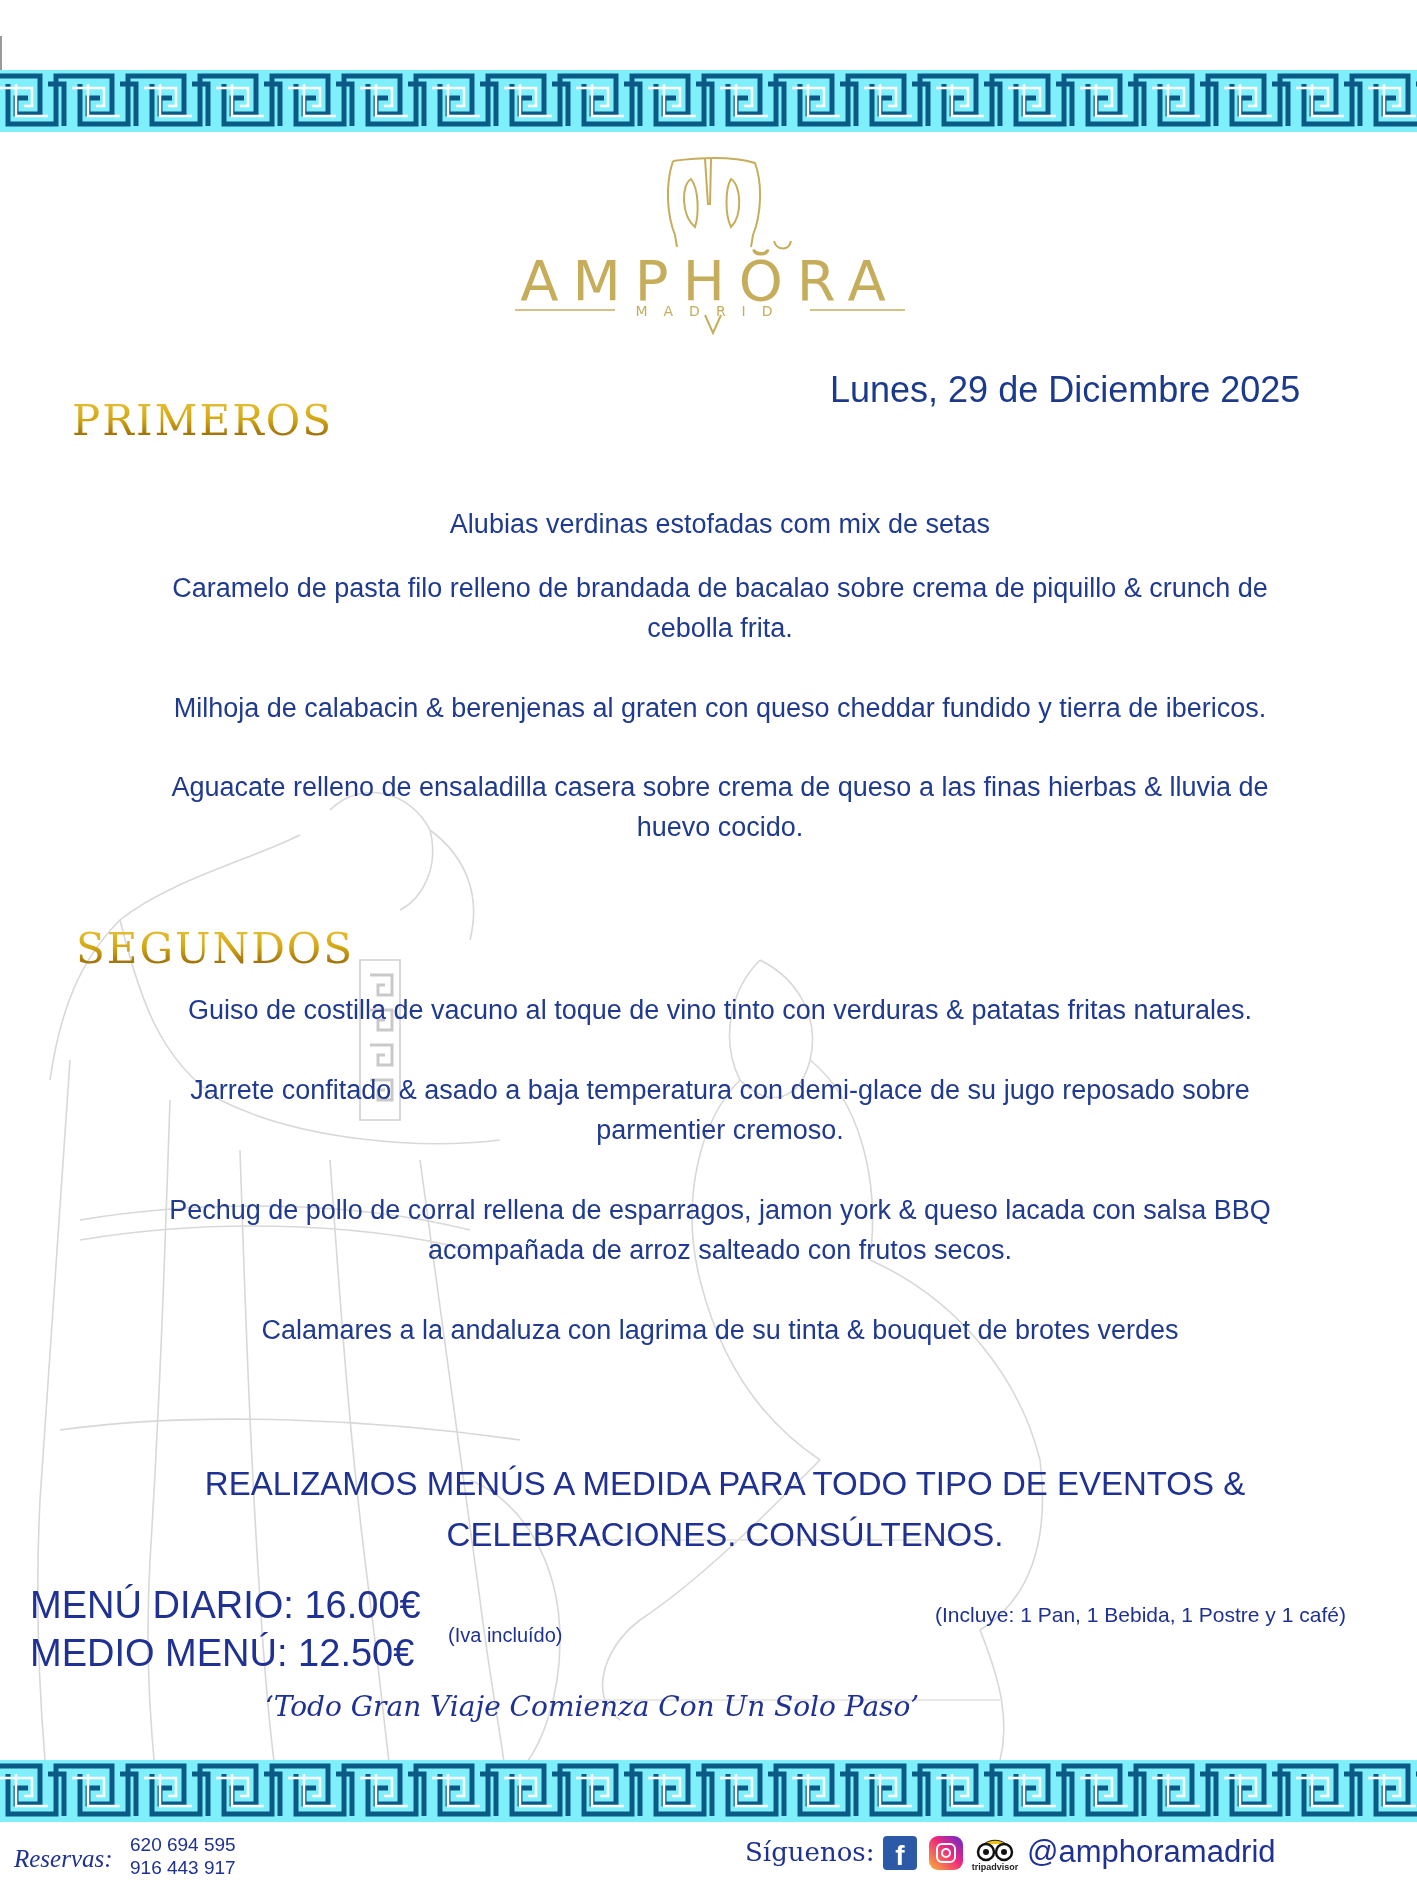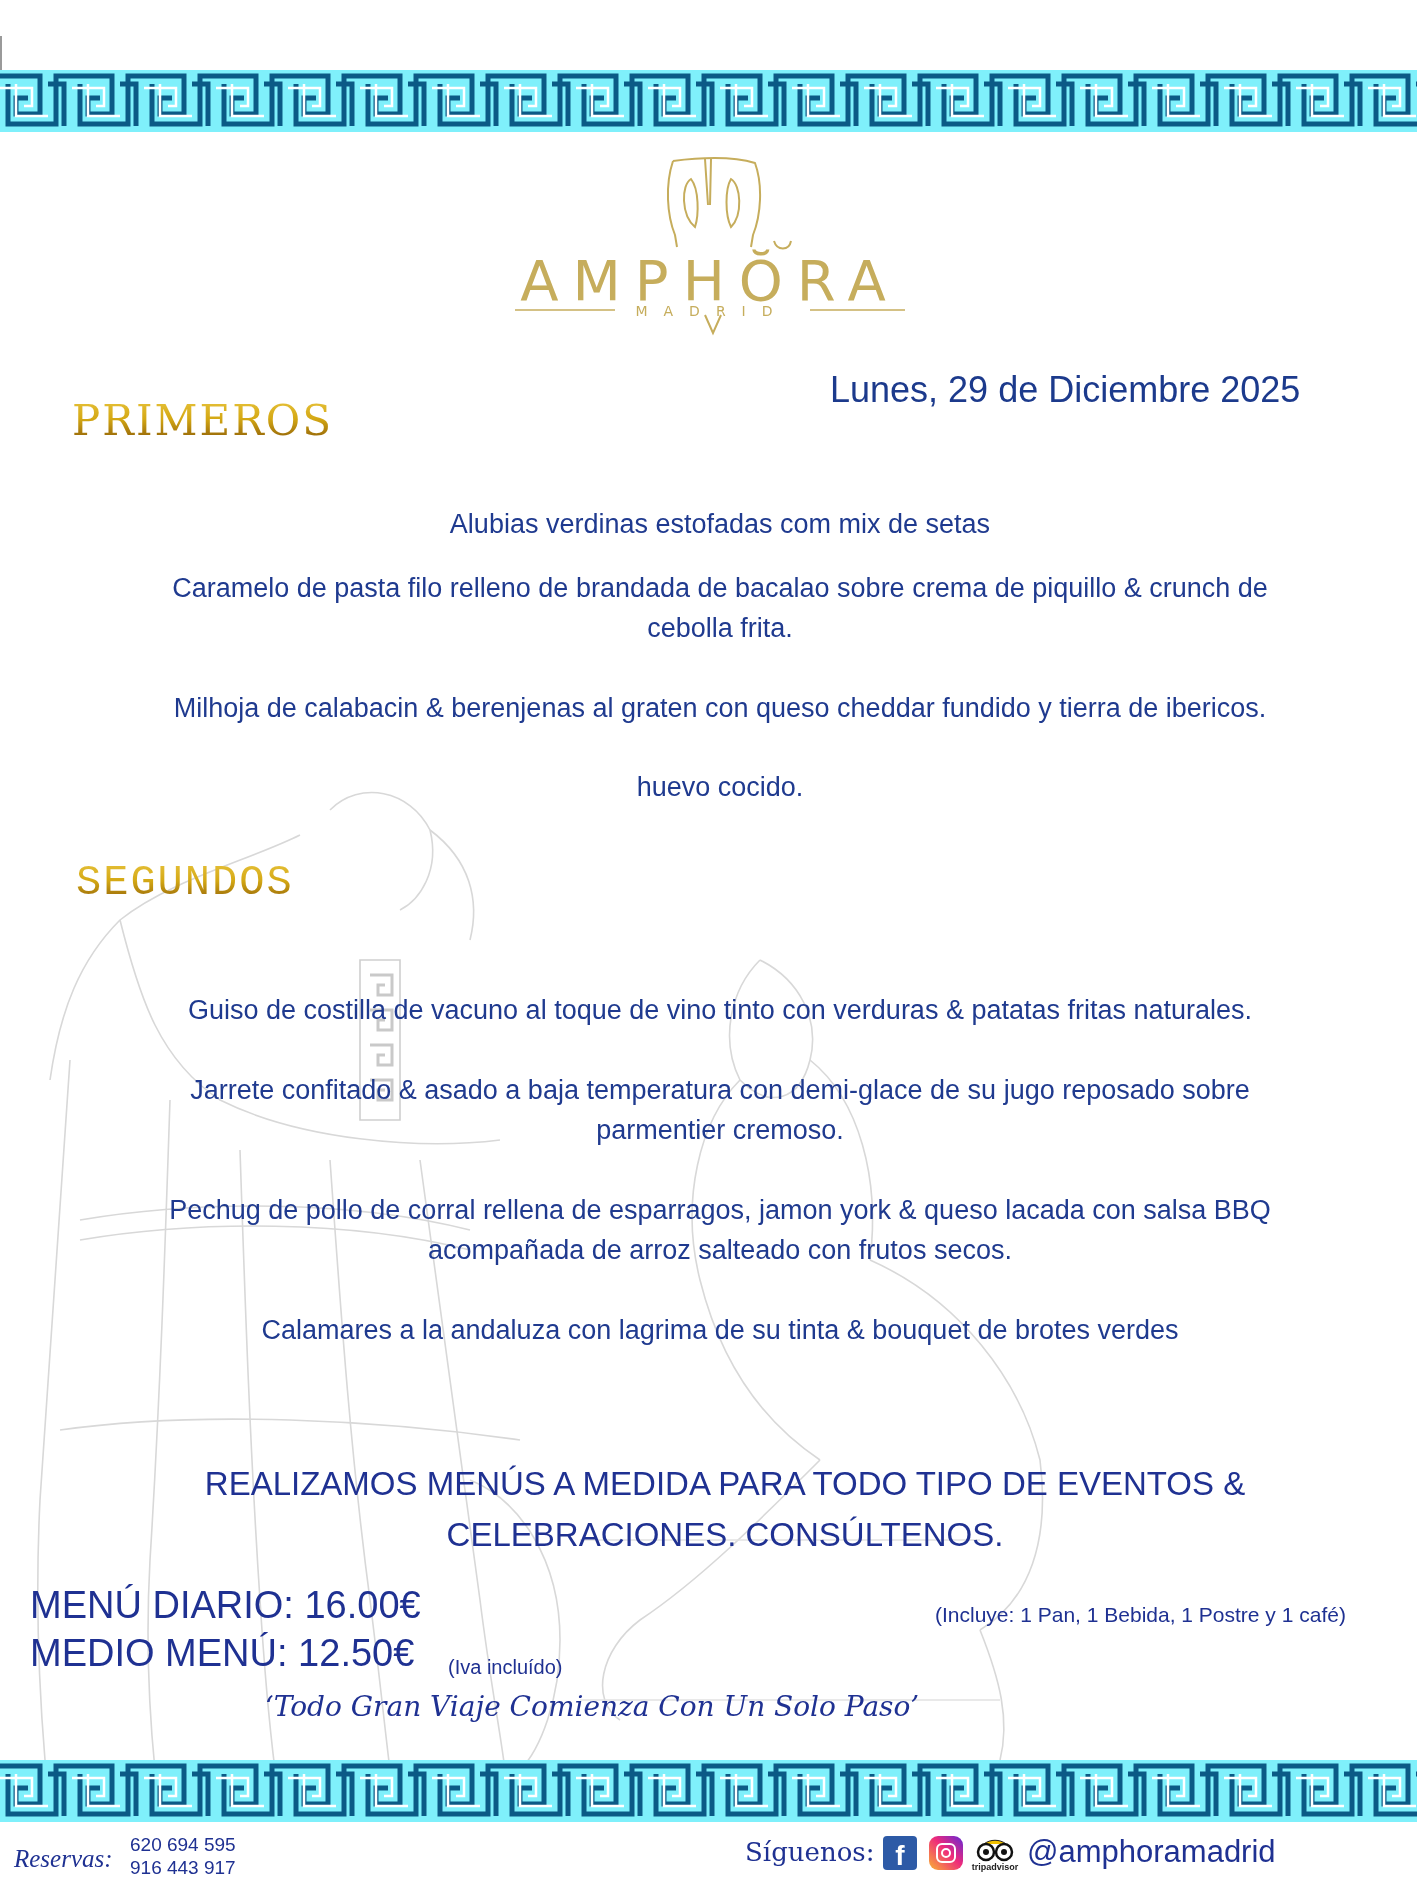--- a/index.html
+++ b/index.html
@@ -9,21 +9,21 @@
   .border { position: absolute; left: 0; width: 1417px; height: 62px; }
   .bg-art { position: absolute; left: 0; top: 0; width: 1417px; height: 1890px; pointer-events: none; }
   .logo { position: absolute; left: 505px; top: 155px; width: 410px; height: 190px; }
   .section-title { position: absolute; font-family: "DejaVu Serif", serif; font-size: 42px; letter-spacing: 2px;
                    color: #c9a227; background: linear-gradient(180deg, #e6c13a 0%, #d4a814 45%, #8a5a06 100%);
                    -webkit-background-clip: text; background-clip: text; -webkit-text-fill-color: transparent; line-height: 1; }
   .date { position: absolute; left: 830px; top: 370px; font-size: 36px; color: #1c3a8c; line-height: 1.1; }
   .item { position: absolute; left: 60px; width: 1320px; text-align: center; font-size: 27px; color: #1f3a8f; line-height: 40px; }
   .promo { position: absolute; left: 100px; width: 1250px; text-align: center; font-size: 33px; line-height: 51px; color: #1f3192; }
   .price { position: absolute; left: 30px; font-size: 38px; color: #1f3192; line-height: 1; }
-  .iva { position: absolute; left: 448px; top: 1624px; font-size: 20px; color: #1f3192; margin-top: 32px; }
+  .iva { position: absolute; left: 448px; top: 1624px; font-size: 20px; color: #1f3192; }
   .incluye { position: absolute; left: 935px; top: 1603px; font-size: 21px; color: #1f3192; }
   .quote { position: absolute; left: 0; width: 1184px; top: 1690px; text-align: center; font-family: "DejaVu Serif", serif;
            font-style: italic; font-size: 28px; color: #1f3192; }
   .reservas-label { position: absolute; left: 14px; top: 1845px; font-family: Liberation Serif, serif; font-style: italic; font-size: 25px; color: #1f3192; }
   .phone { position: absolute; left: 130px; font-size: 19px; color: #1f3192; }
   .siguenos { position: absolute; left: 745px; top: 1837px; font-family: "DejaVu Serif", serif; font-size: 26px; color: #1f3192; }
   .social-icon { position: absolute; top: 1836px; width: 34px; height: 34px; border-radius: 4px; }
   .fb { left: 883px; background: #2d5aa6; color: #fff; font-weight: bold; font-size: 28px; text-align: center; line-height: 40px; overflow: hidden; }
   .ig { left: 929px; background: linear-gradient(45deg, #f9b233 0%, #ee2a7b 55%, #6228d7 100%); border-radius: 9px; }
   .ig::before { content: ""; position: absolute; left: 7px; top: 7px; width: 16px; height: 16px; border: 2.5px solid #fff; border-radius: 6px; }
@@ -101,24 +101,25 @@
   <div>Alubias verdinas estofadas com mix de setas</div>
 </div>
 <div class="item" style="top:568px">
   <div>Caramelo de pasta filo relleno de brandada de bacalao sobre crema de piquillo &amp; crunch de</div>
   <div>cebolla frita.</div>
 </div>
 <div class="item" style="top:688px">
   <div>Milhoja de calabacin &amp; berenjenas al graten con queso cheddar fundido y tierra de ibericos.</div>
 </div>
 <div class="item" style="top:767px">
+  <div>Aguacate relleno de ensaladilla casera sobre crema de queso a las finas hierbas &amp; lluvia de</div>
   <div>huevo cocido.</div>
 </div>
 
-<div class="section-title" style="left:76px; top:862px;font-family:Liberation Mono, monospace;">SEGUNDOS</div>
+<div class="section-title" style="left:76px; top:928px;">SEGUNDOS</div>
 
 <div class="item" style="top:990px">
   <div>Guiso de costilla de vacuno al toque de vino tinto con verduras &amp; patatas fritas naturales.</div>
 </div>
 <div class="item" style="top:1070px">
   <div>Jarrete confitado &amp; asado a baja temperatura con demi-glace de su jugo reposado sobre</div>
   <div>parmentier cremoso.</div>
 </div>
 <div class="item" style="top:1190px">
   <div>Pechug de pollo de corral rellena de esparragos, jamon york &amp; queso lacada con salsa BBQ</div>

